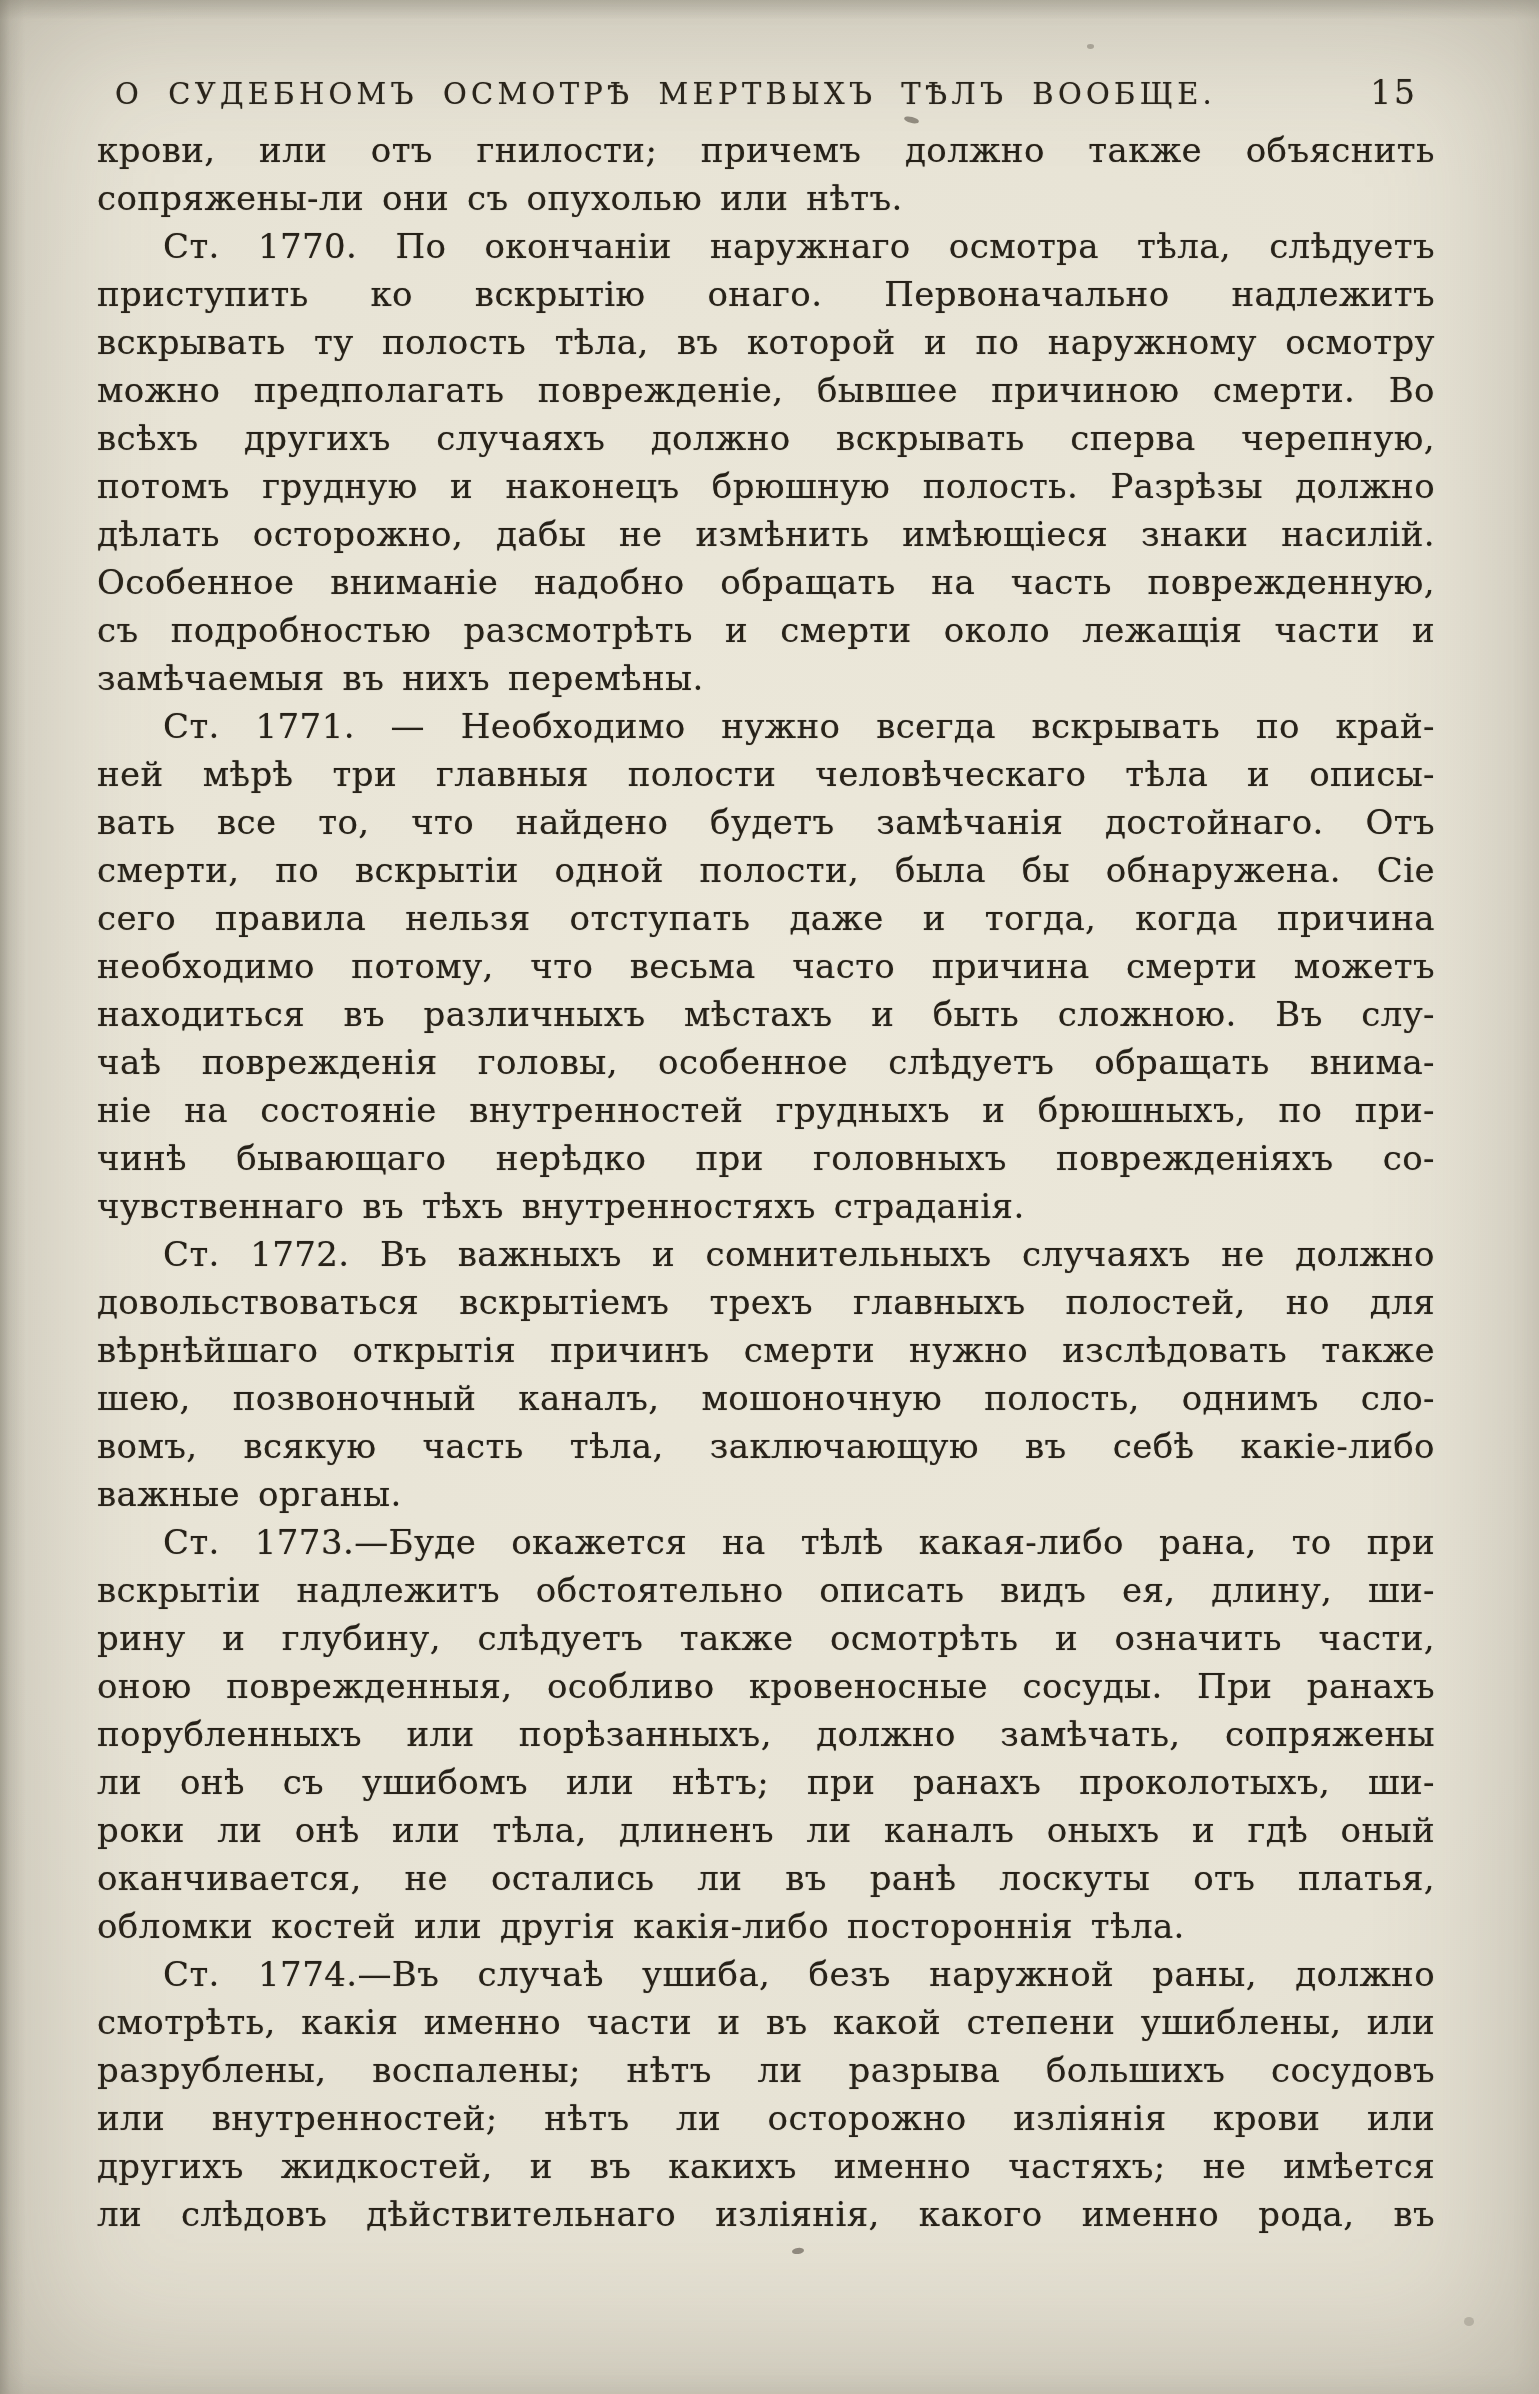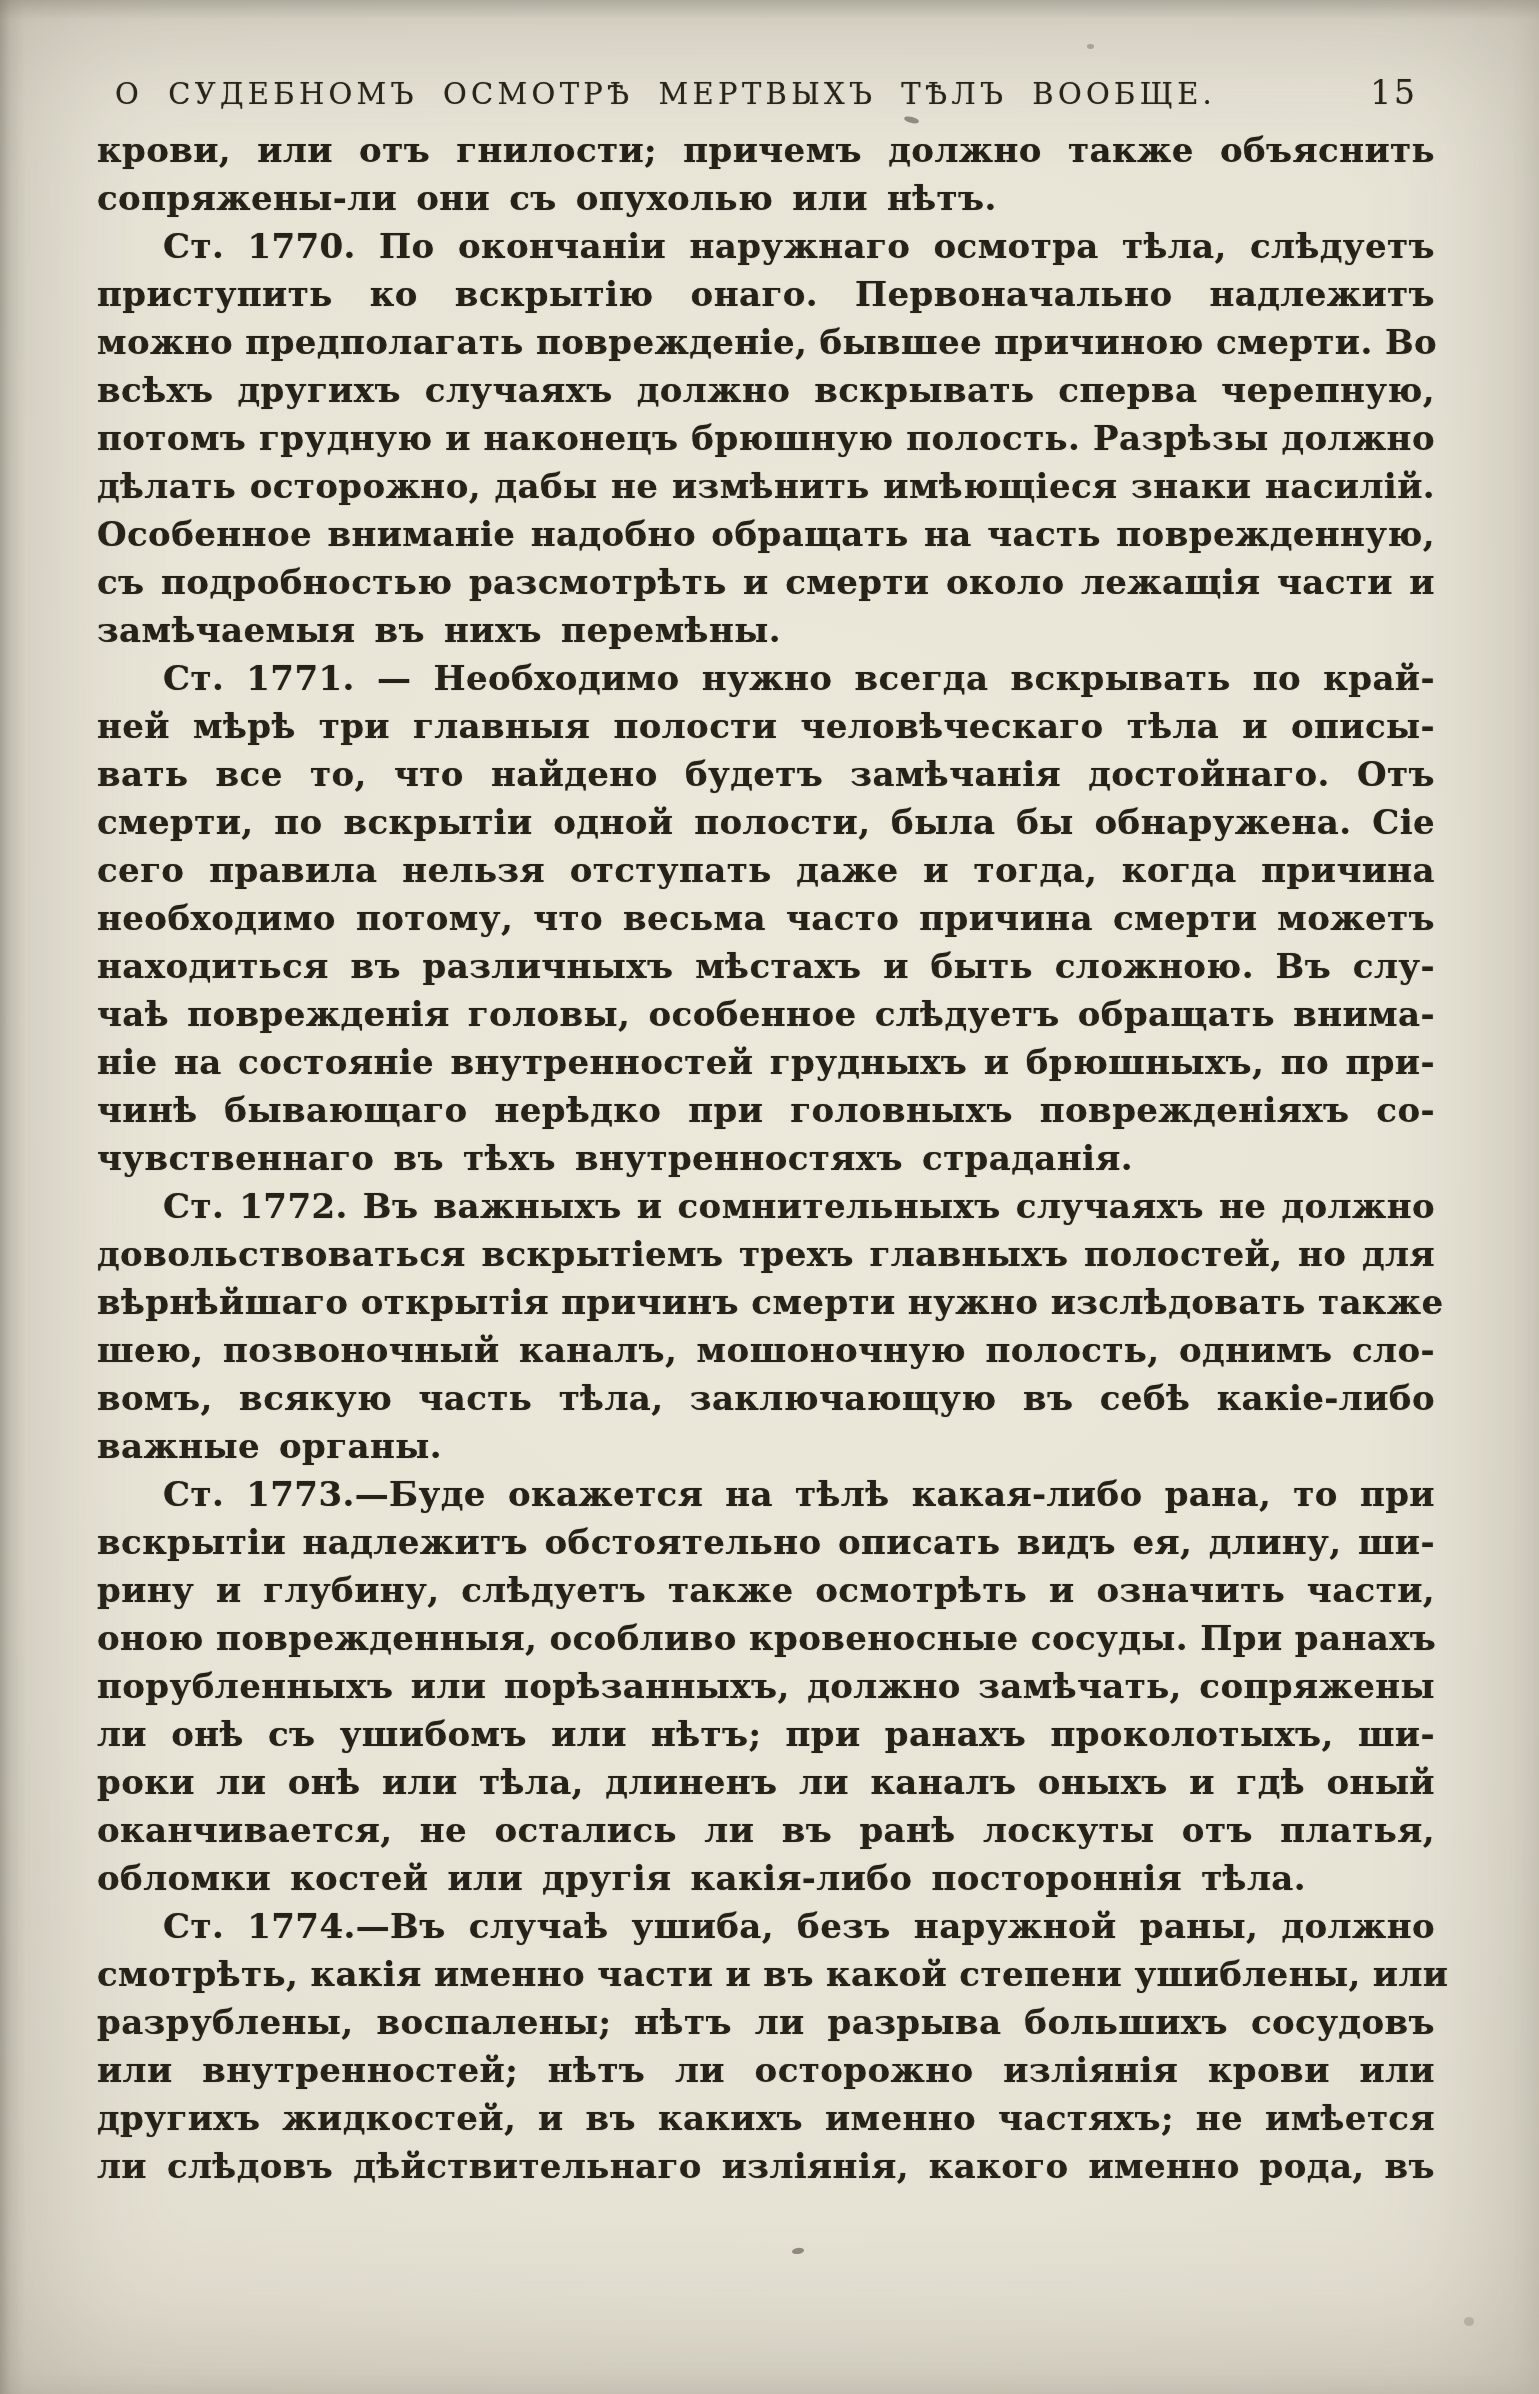--- a/index.html
+++ b/index.html
@@ -55,21 +55,20 @@
     text-align: left;
     font-size: 33px;
     letter-spacing: 2.9px;
     text-shadow: 0 0 1px rgba(39,34,25,0.45);
   }
   .text-block {
     position: absolute;
     left: 97px;
     top: 126px;
     width: 1338px;
-    font-weight: bold;
   }
   .line {
     font-size: 34px;
     line-height: 48px;
     text-align: justify;
     text-align-last: justify;
     white-space: nowrap;
     letter-spacing: 0.4px;
     text-shadow: 0 0 1px rgba(39,34,25,0.50);
   }
@@ -100,20 +99,21 @@
   </div>
 
   <div class="text-block">
       <div>
         <div class="line">крови, или отъ гнилости; причемъ должно также объяснить</div>
         <div class="line last">сопряжены-ли они съ опухолью или нѣтъ.</div>
       </div>
       <div>
         <div class="line indent">Ст. 1770. По окончаніи наружнаго осмотра тѣла, слѣдуетъ</div>
         <div class="line">приступить ко вскрытію онаго. Первоначально надлежитъ</div>
+        <div class="line">вскрывать ту полость тѣла, въ которой и по наружному осмотру</div>
         <div class="line">можно предполагать поврежденіе, бывшее причиною смерти. Во</div>
         <div class="line">всѣхъ другихъ случаяхъ должно вскрывать сперва черепную,</div>
         <div class="line">потомъ грудную и наконецъ брюшную полость. Разрѣзы должно</div>
         <div class="line">дѣлать осторожно, дабы не измѣнить имѣющіеся знаки насилій.</div>
         <div class="line">Особенное вниманіе надобно обращать на часть поврежденную,</div>
         <div class="line">съ подробностью разсмотрѣть и смерти около лежащія части и</div>
         <div class="line last">замѣчаемыя въ нихъ перемѣны.</div>
       </div>
       <div>
         <div class="line indent">Ст. 1771. — Необходимо нужно всегда вскрывать по край-</div>

